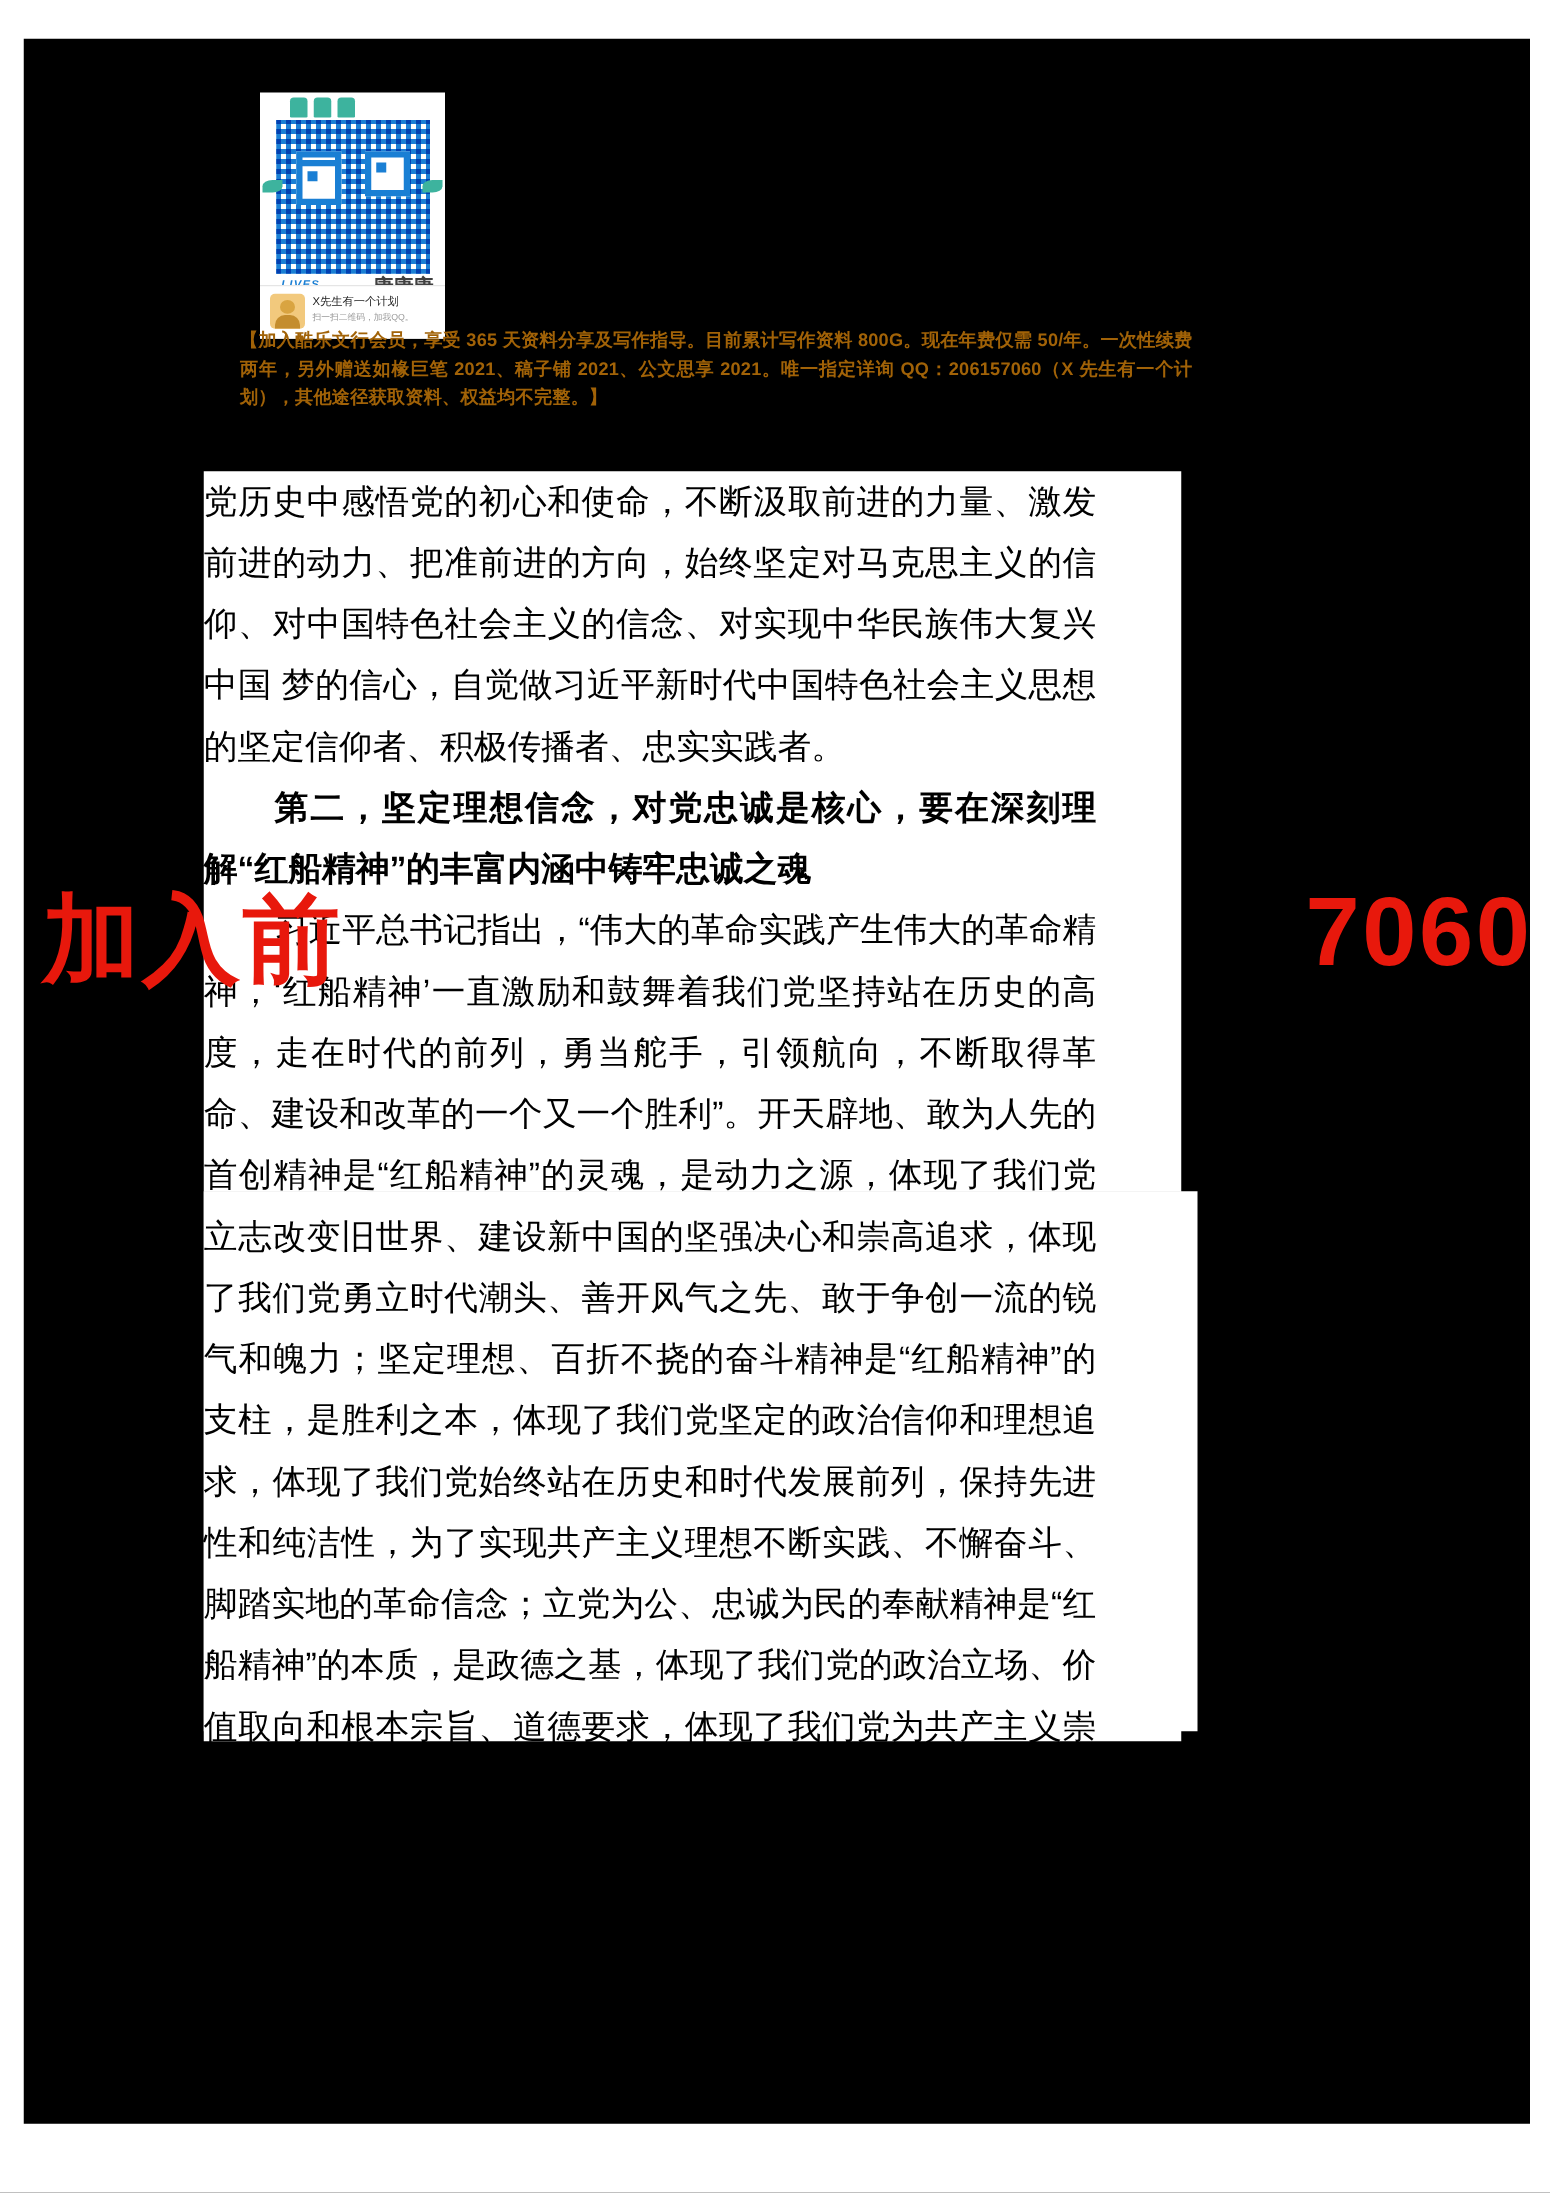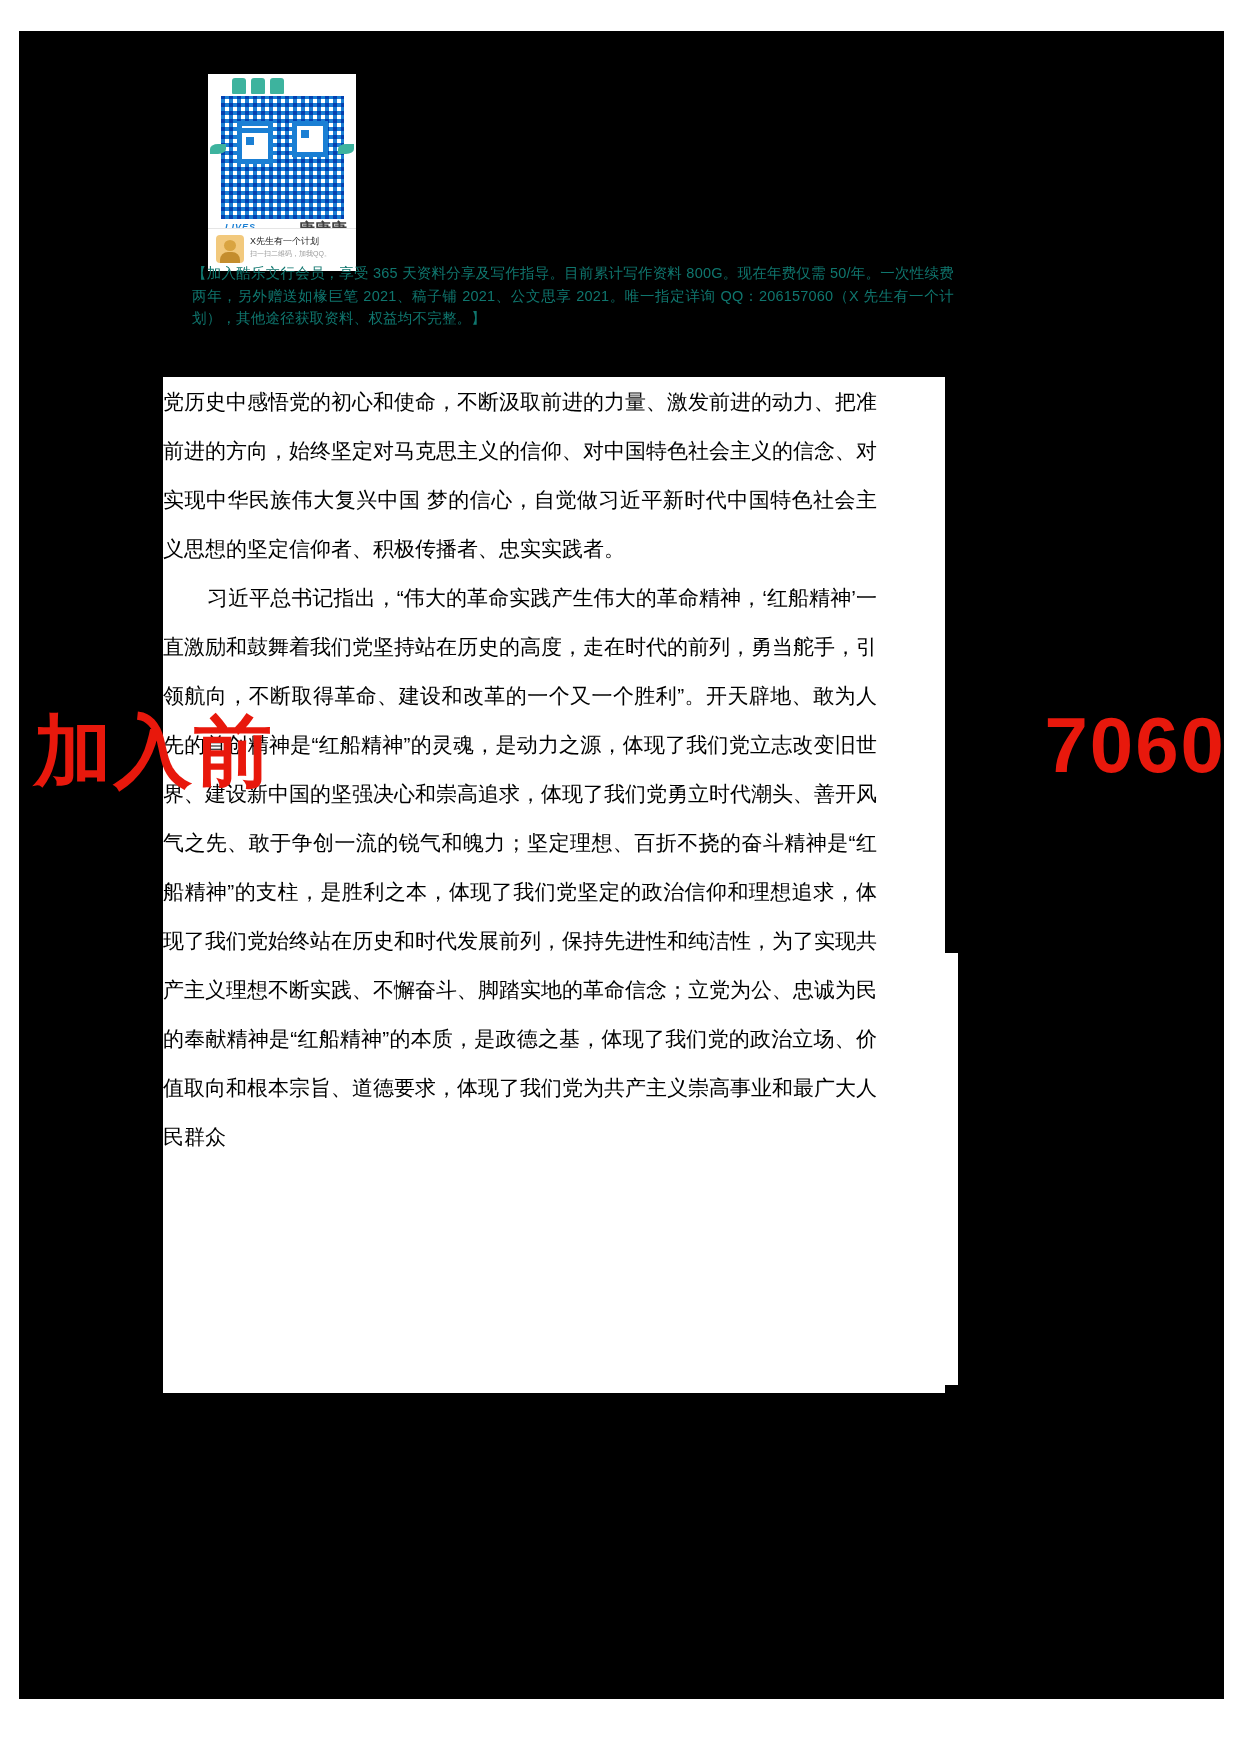--- a/index.html
+++ b/index.html
@@ -156,23 +156,23 @@
     font-size: 7px;
     color: #9a9a9a;
   }
 
   
   .promo-text {
     position: absolute;
     left: 192px;
     top: 262px;
     width: 762px;
-    color: #0f766e;
+    color: #a16207;
     font-size: 14.5px;
-    font-weight: normal;
+    font-weight: bold;
     line-height: 1.56;
     letter-spacing: 0.2px;
     text-align: justify;
   }
 
   
   .doc-body {
     position: absolute;
     left: 163px;
     top: 377px;
@@ -196,21 +196,21 @@
     height: 440px;
     background: #ffffff;
   }
 
   .doc-text {
     position: absolute;
     left: 163px;
     top: 377px;
     width: 714px;
     color: #000000;
-    font-size: 21px;
+    font-size: 27px;
     line-height: 49px;
     text-align: justify;
     font-family: "Liberation Sans", sans-serif;
   }
   .doc-text p {
     margin: 0;
   }
   .doc-text p.indent {
     text-indent: 2.1em;
   }
@@ -264,19 +264,20 @@
 </div>
 
 <div class="promo-text">【加入酷乐文行会员，享受 365 天资料分享及写作指导。目前累计写作资料 800G。现在年费仅需 50/年。一次性续费两年，另外赠送如椽巨笔 2021、稿子铺 2021、公文思享 2021。唯一指定详询 QQ：206157060（X 先生有一个计划），其他途径获取资料、权益均不完整。】</div>
 
 <div class="doc-body"></div>
 <div class="doc-body-2"></div>
 <div class="doc-body-3"></div>
 
 <div class="doc-text">
   <p>党历史中感悟党的初心和使命，不断汲取前进的力量、激发前进的动力、把准前进的方向，始终坚定对马克思主义的信仰、对中国特色社会主义的信念、对实现中华民族伟大复兴中国 梦的信心，自觉做习近平新时代中国特色社会主义思想的坚定信仰者、积极传播者、忠实实践者。</p>
+  <p class="heading">第二，坚定理想信念，对党忠诚是核心，要在深刻理解“红船精神”的丰富内涵中铸牢忠诚之魂</p>
   <p class="indent">习近平总书记指出，“伟大的革命实践产生伟大的革命精神，‘红船精神’一直激励和鼓舞着我们党坚持站在历史的高度，走在时代的前列，勇当舵手，引领航向，不断取得革命、建设和改革的一个又一个胜利”。开天辟地、敢为人先的首创精神是“红船精神”的灵魂，是动力之源，体现了我们党立志改变旧世界、建设新中国的坚强决心和崇高追求，体现了我们党勇立时代潮头、善开风气之先、敢于争创一流的锐气和魄力；坚定理想、百折不挠的奋斗精神是“红船精神”的支柱，是胜利之本，体现了我们党坚定的政治信仰和理想追求，体现了我们党始终站在历史和时代发展前列，保持先进性和纯洁性，为了实现共产主义理想不断实践、不懈奋斗、脚踏实地的革命信念；立党为公、忠诚为民的奉献精神是“红船精神”的本质，是政德之基，体现了我们党的政治立场、价值取向和根本宗旨、道德要求，体现了我们党为共产主义崇高事业和最广大人民群众</p>
 </div>
 
 <div class="watermark">
   <span class="wm-left">加入前</span>
   <span class="wm-right">7060</span>
 </div>
 
 </body></html>

